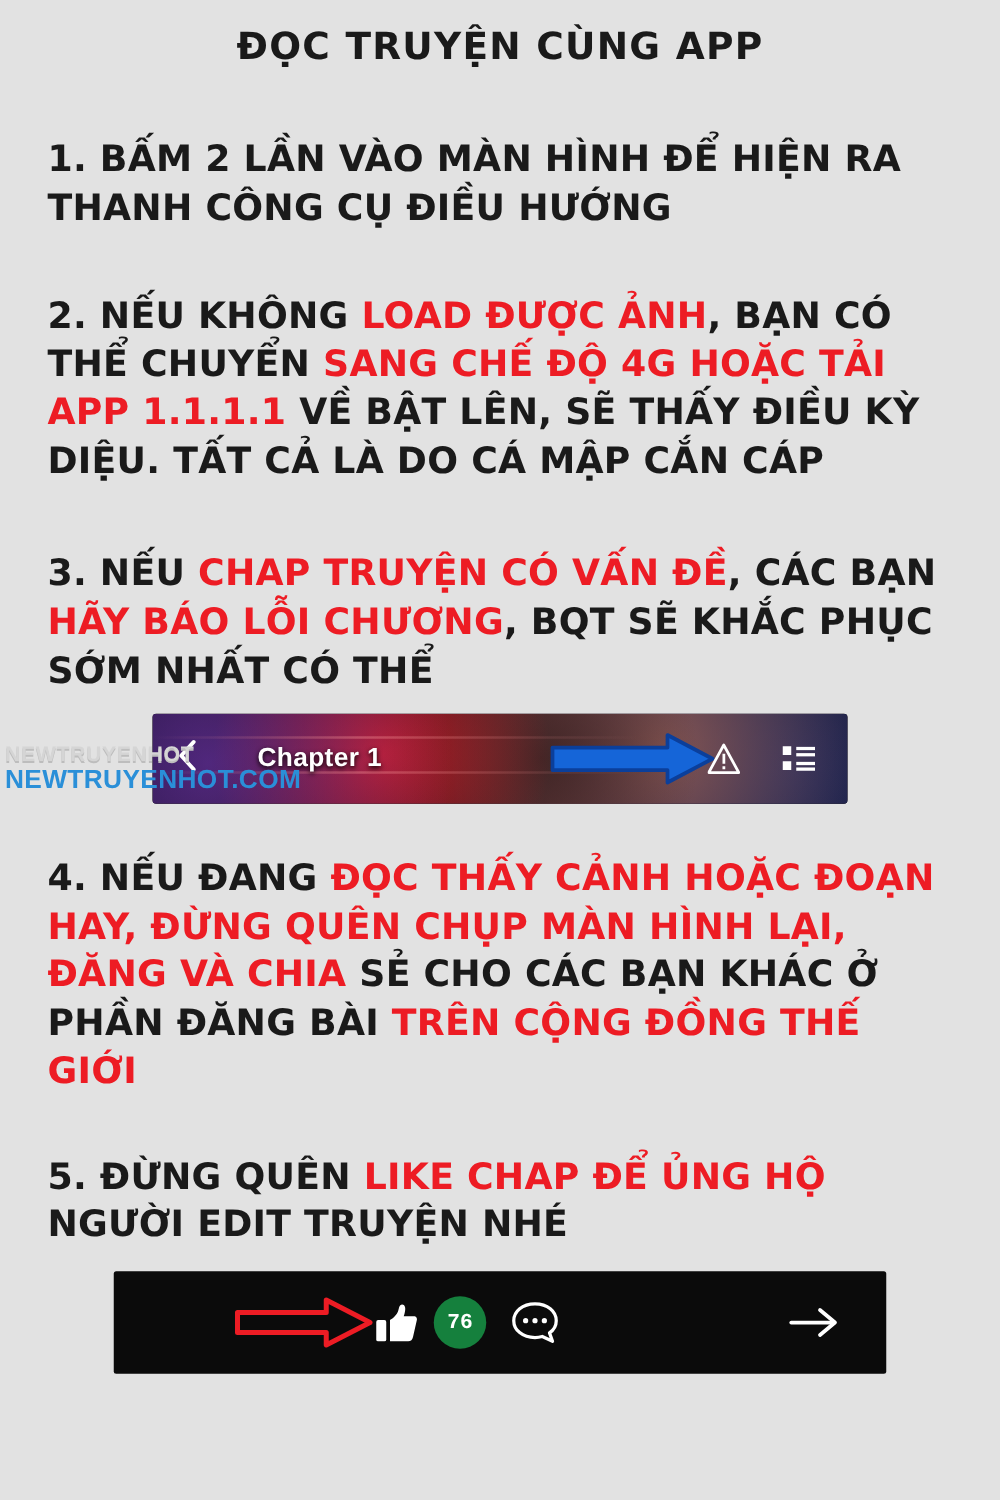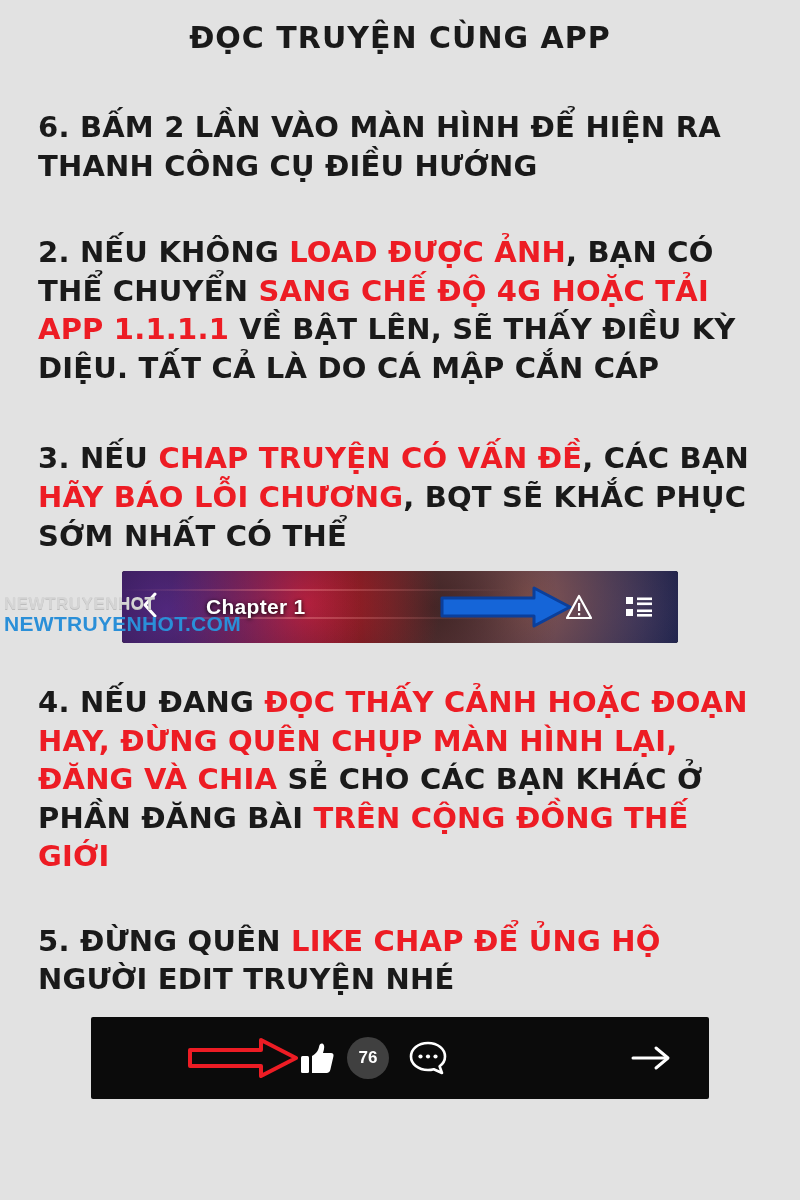--- a/index.html
+++ b/index.html
@@ -155,25 +155,25 @@
     left: 208px; top: 50%;
     transform: translateY(-50%);
     width: 36px; height: 36px;
   }
   .bb-count {
     position: absolute;
     left: 256px; top: 50%;
     transform: translateY(-50%);
     width: 42px; height: 42px;
     border-radius: 50%;
-    background: #404040;
+    background: #15803d;
     color: #fff;
     font-size: 17px;
     font-weight: bold;
-    font-family: Liberation Sans, sans-serif;
+    font-family: Liberation Mono, monospace;
     display: flex;
     align-items: center;
     justify-content: center;
   }
   .bb-comment {
     position: absolute;
     left: 318px; top: 50%;
     transform: translateY(-50%);
     width: 38px; height: 34px;
   }
@@ -185,21 +185,21 @@
   }
 </style>
 </head>
 <body>
 
 <div class="page">
 
   <div class="title">ĐỌC TRUYỆN CÙNG APP</div>
 
   <div class="block b1">
-    <span>6. BẤM 2 LẦN VÀO MÀN HÌNH ĐỂ HIỆN RA THANH CÔNG CỤ ĐIỀU HƯỚNG</span>
+    <span>1. BẤM 2 LẦN VÀO MÀN HÌNH ĐỂ HIỆN RA THANH CÔNG CỤ ĐIỀU HƯỚNG</span>
   </div>
 
   <div class="block b2">
     <span>2. NẾU KHÔNG </span><span class="red">LOAD ĐƯỢC ẢNH</span><span>, BẠN CÓ THỂ CHUYỂN </span><span class="red">SANG CHẾ ĐỘ 4G HOẶC TẢI APP 1.1.1.1</span><span> VỀ BẬT LÊN, SẼ THẤY ĐIỀU KỲ DIỆU. TẤT CẢ LÀ DO CÁ MẬP CẮN CÁP</span>
   </div>
 
   <div class="block b3">
     <span>3. NẾU </span><span class="red">CHAP TRUYỆN CÓ VẤN ĐỀ</span><span>, CÁC BẠN </span><span class="red">HÃY BÁO LỖI CHƯƠNG</span><span>, BQT SẼ KHẮC PHỤC SỚM NHẤT CÓ THỂ</span>
   </div>
 

